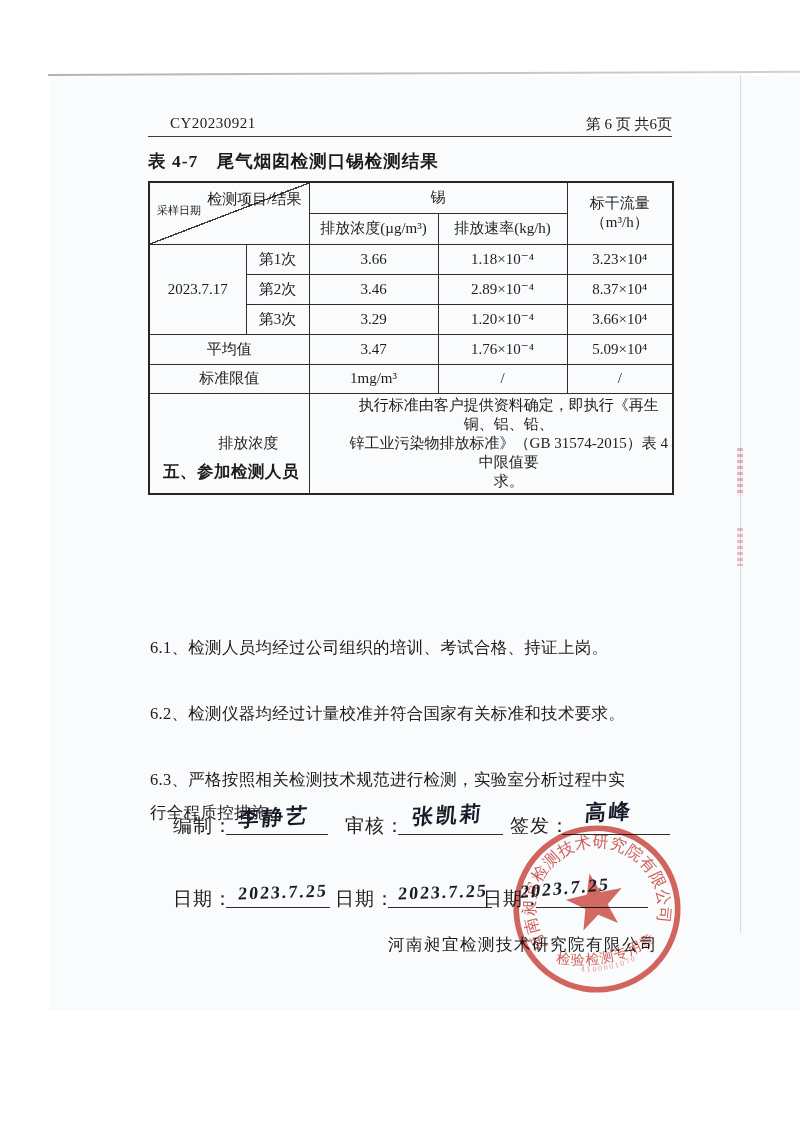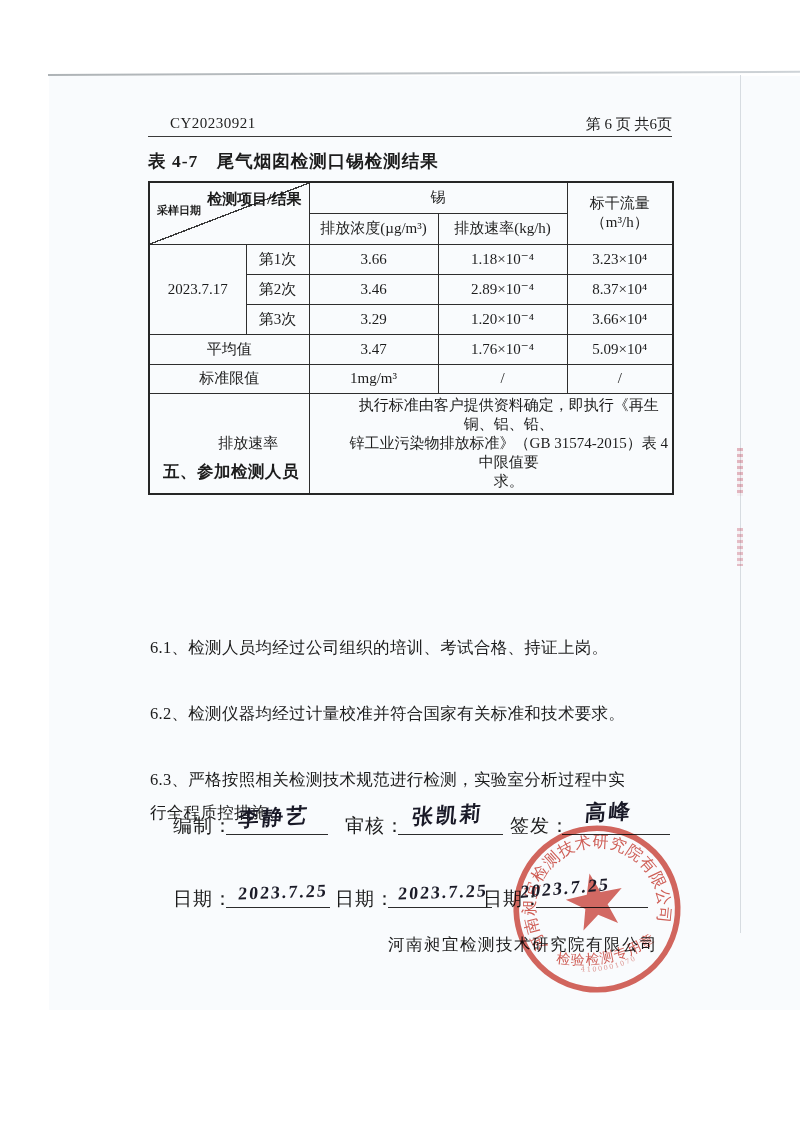--- a/index.html
+++ b/index.html
@@ -34,21 +34,21 @@
   .tbl-wrap { position:absolute; left:148px; top:181px; }
   table { border-collapse:collapse; table-layout:fixed; width:524px; border:2px solid #262626; }
   td { border:1px solid #2e2e2e; text-align:center; vertical-align:middle;
        font-size:15px; padding:0 2px; line-height:19px; }
   .r-h1 td { height:31px; }
   .r-h2 td { height:31px; }
   .r-data td { height:30px;margin-left:11px; }
   .r-avg td { height:30px; }
   .r-lim td { height:29px; }
   .r-std td { height:62px;padding-left:40px; }
-  td.corner { position:relative; padding:15px;font-weight:bold; }
+  td.corner { position:relative; padding:15px; }
   .diag { position:absolute; inset:0;
     background:linear-gradient(to bottom right, transparent calc(50% - 0.7px),
       #3a3a3a calc(50% - 0.7px), #3a3a3a calc(50% + 0.7px), transparent calc(50% + 0.7px)); }
   .corner-top { position:absolute; top:7px; right:7px; font-size:15px; }
   .corner-bottom { position:absolute; bottom:24px; left:7px; font-size:11px; }
   .std-cell { text-align:center; white-space:pre-line; font-size:15px; line-height:19px; padding:2px 4px; }
 
   
   .sec-heading { position:absolute; font-size:16.5px; font-weight:bold; letter-spacing:.5px; }
   .sec5-heading { left:163px; top:461px; }
@@ -141,21 +141,21 @@
         <td>1.76×10⁻⁴</td>
         <td>5.09×10⁴</td>
       </tr>
       <tr class="r-lim">
         <td colspan="2">标准限值</td>
         <td>1mg/m³</td>
         <td>/</td>
         <td>/</td>
       </tr>
       <tr class="r-std">
-        <td colspan="2">排放速率</td>
+        <td colspan="2">排放浓度</td>
         <td colspan="3" class="std-cell">执行标准由客户提供资料确定，即执行《再生铜、铝、铅、
 锌工业污染物排放标准》（GB 31574-2015）表 4 中限值要
 求。</td>
       </tr>
     </tbody>
       </table>
   </div>
 
   <div class="sec-heading sec5-heading">五、参加检测人员</div>
 

